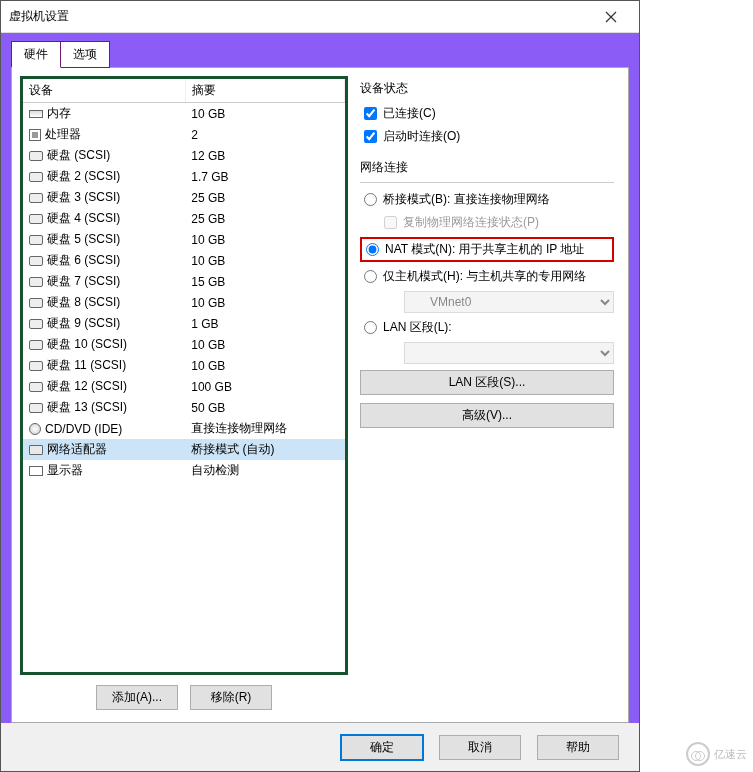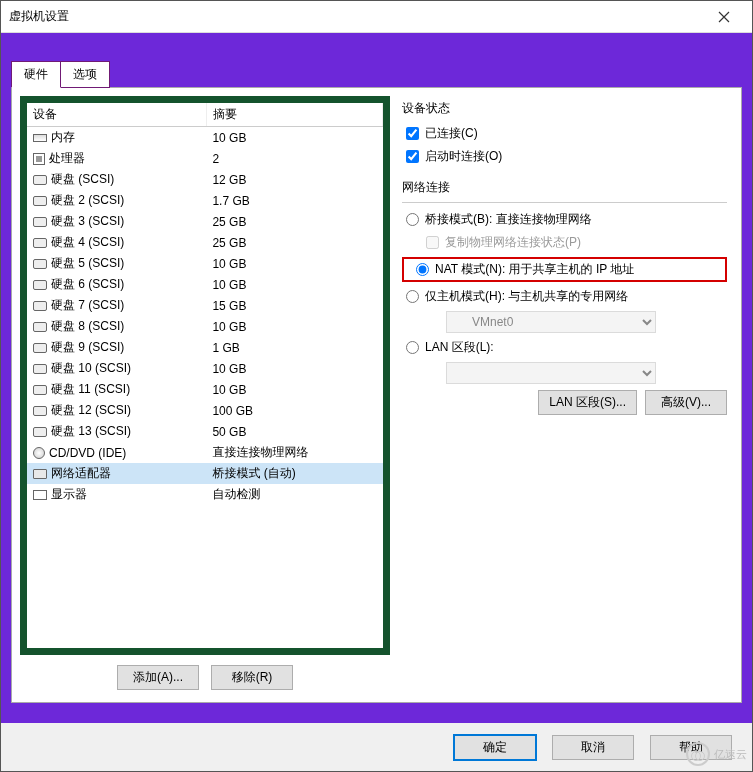--- a/index.html
+++ b/index.html
@@ -7,26 +7,25 @@
       font-family: "Microsoft YaHei", "Segoe UI", Tahoma, sans-serif;
       font-size: 12px;
       background: #fff;
       width: 753px;
       height: 772px;
       position: relative;
       color: #000;
     }
     .window {
       border: 1px solid #555;
-      width: 753px;
+      width: 640px;
       height: 772px;
       display: flex;
       flex-direction: column;
-      background: #6d28d9;
-      gap: 20px;
+      background: #8b5cf6;
     }
     .titlebar {
       height: 32px;
       background: #fff;
       display: flex;
       align-items: center;
       padding: 0 8px;
       border-bottom: 1px solid #ddd;
     }
     .title { font-size: 12px; }
@@ -70,21 +69,21 @@
       display: flex;
       padding: 8px;
       gap: 12px;
     }
     .left-panel {
       width: 370px;
       display: flex;
       flex-direction: column;
     }
     .device-table-wrap {
-      border: 7px solid #14532d;
+      border: 3px solid #14532d;
       flex: 1;
       overflow: auto;
       background: #fff;
     }
     .device-table {
       width: 100%;
       border-collapse: collapse;
     }
     .device-table th {
       text-align: left;
@@ -170,28 +169,29 @@
       width: 210px;
       padding: 2px 21px;
       background: #f0f0f0;
       border: 1px solid #ccc;
       color: #555;
       font-family: inherit;
       font-size: 12px;
     }
     .red-box {
       border: 2px solid #d40000;
-      padding: 2px 12px;
+      padding: 2px 4px;
       margin-left: -4px;
     }
     .right-btns {
       display: flex;
       justify-content: flex-end;
       gap: 8px;
       padding-top: 6px;
+      flex-direction: column;
     }
     .footer {
       height: 48px;
       display: flex;
       align-items: center;
       justify-content: flex-end;
       gap: 16px;
       padding: 0 20px;
       background: #f0f0f0;
     }

